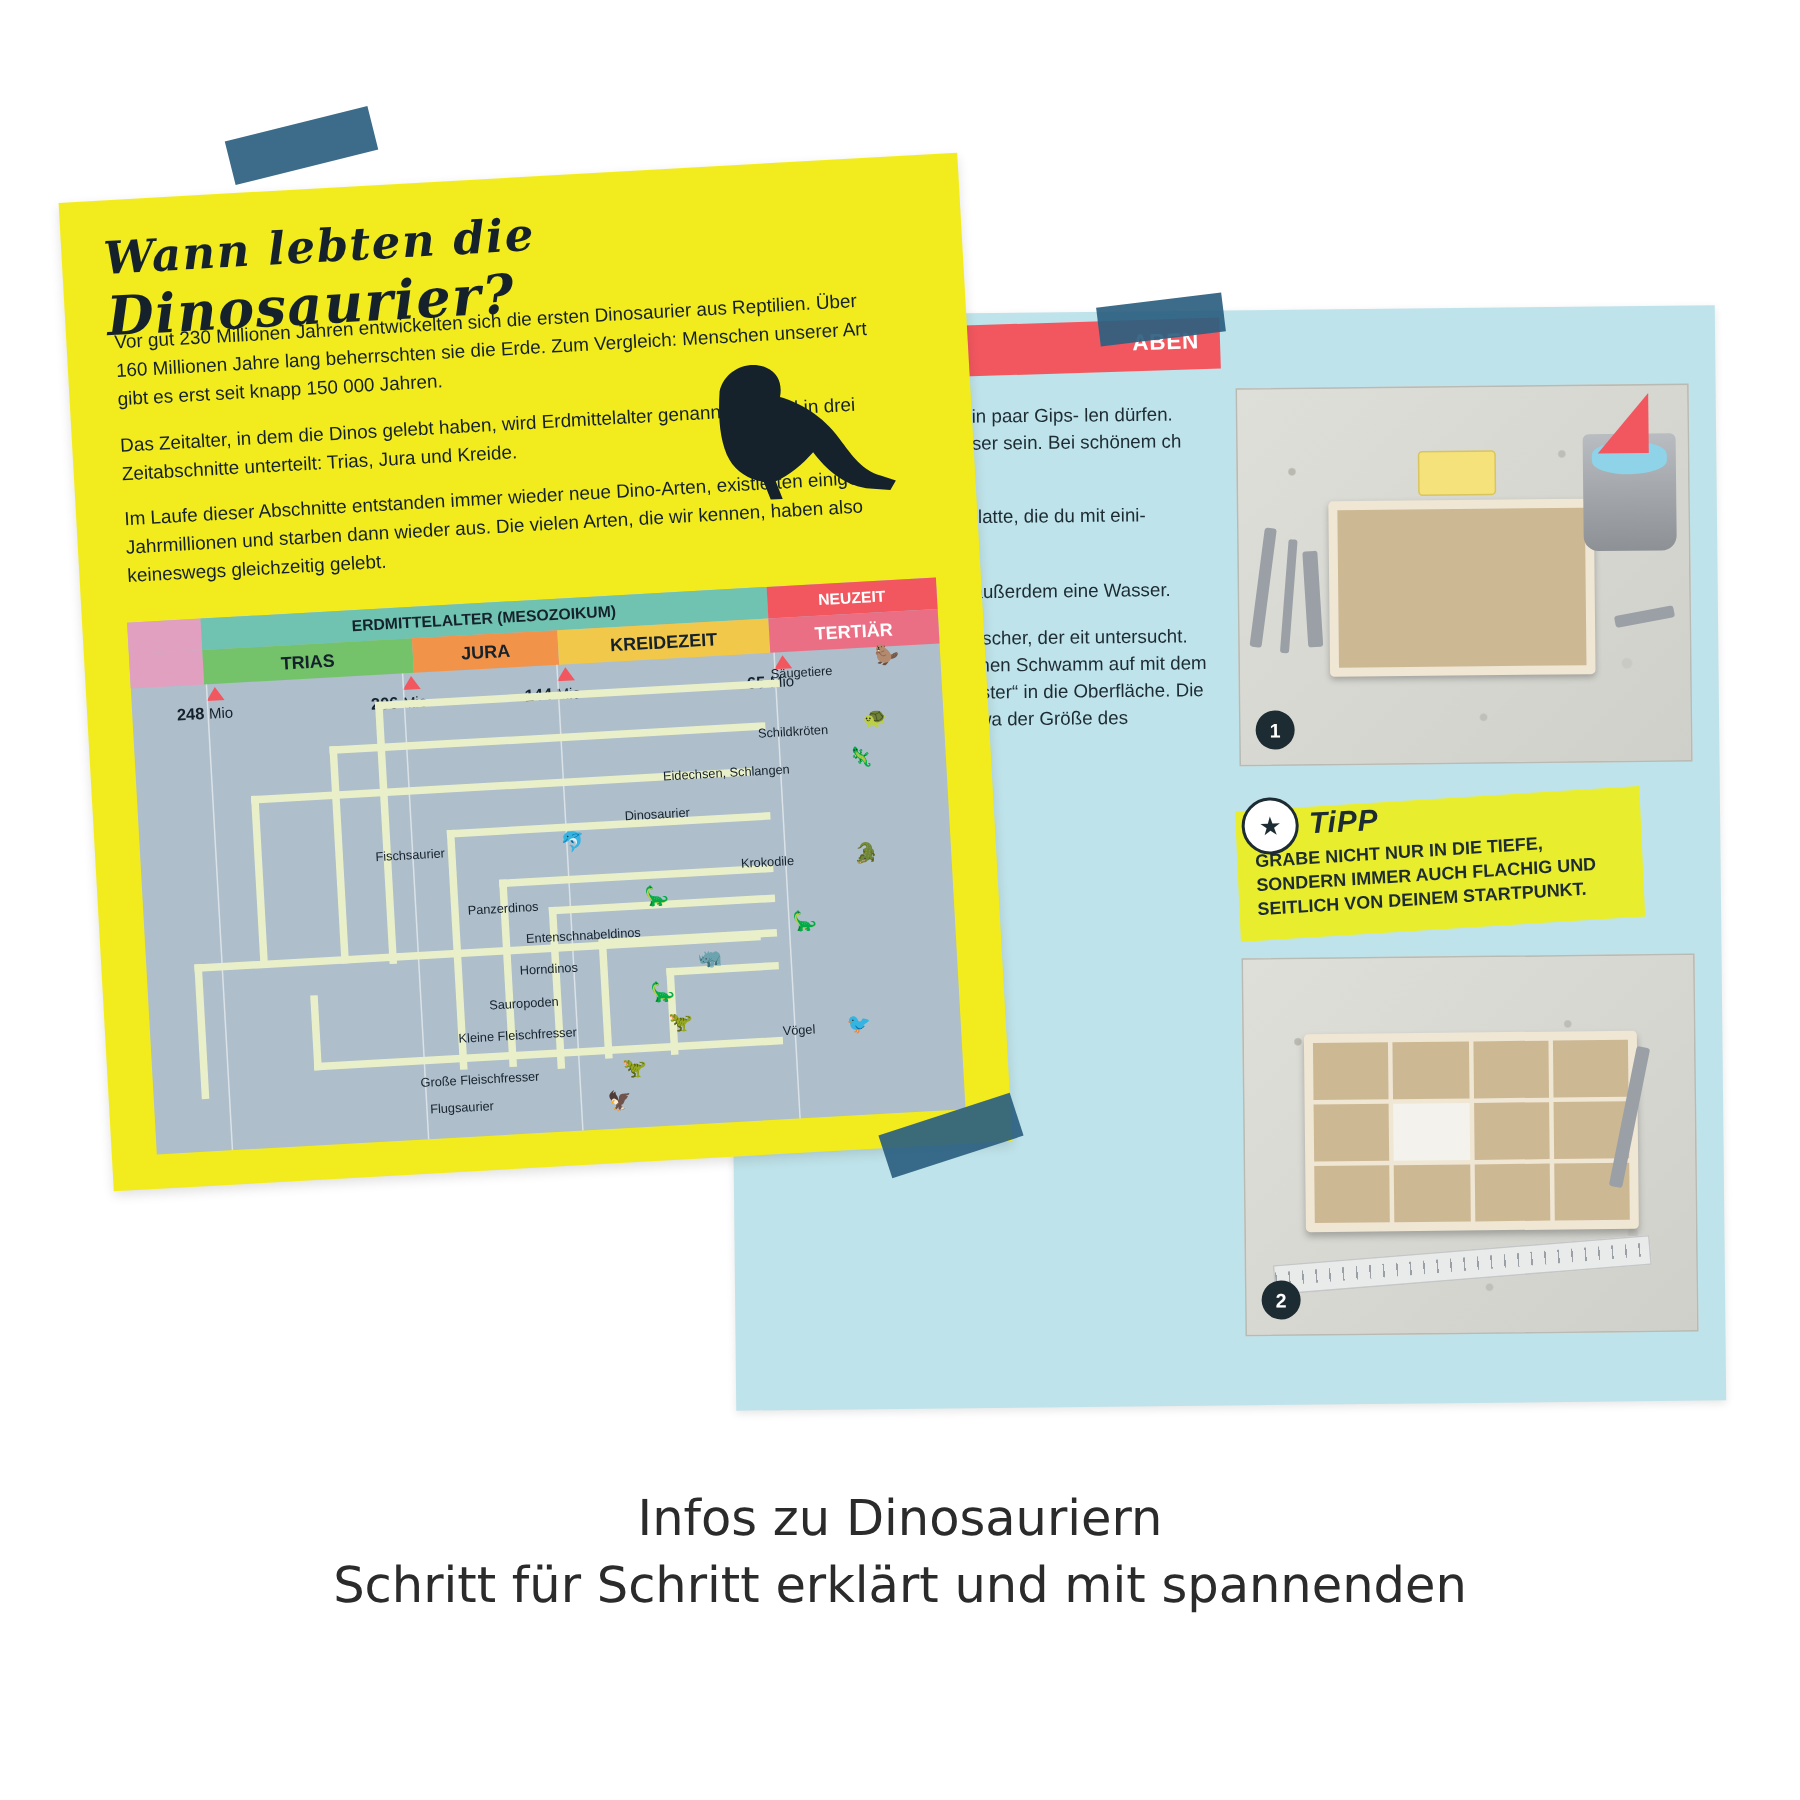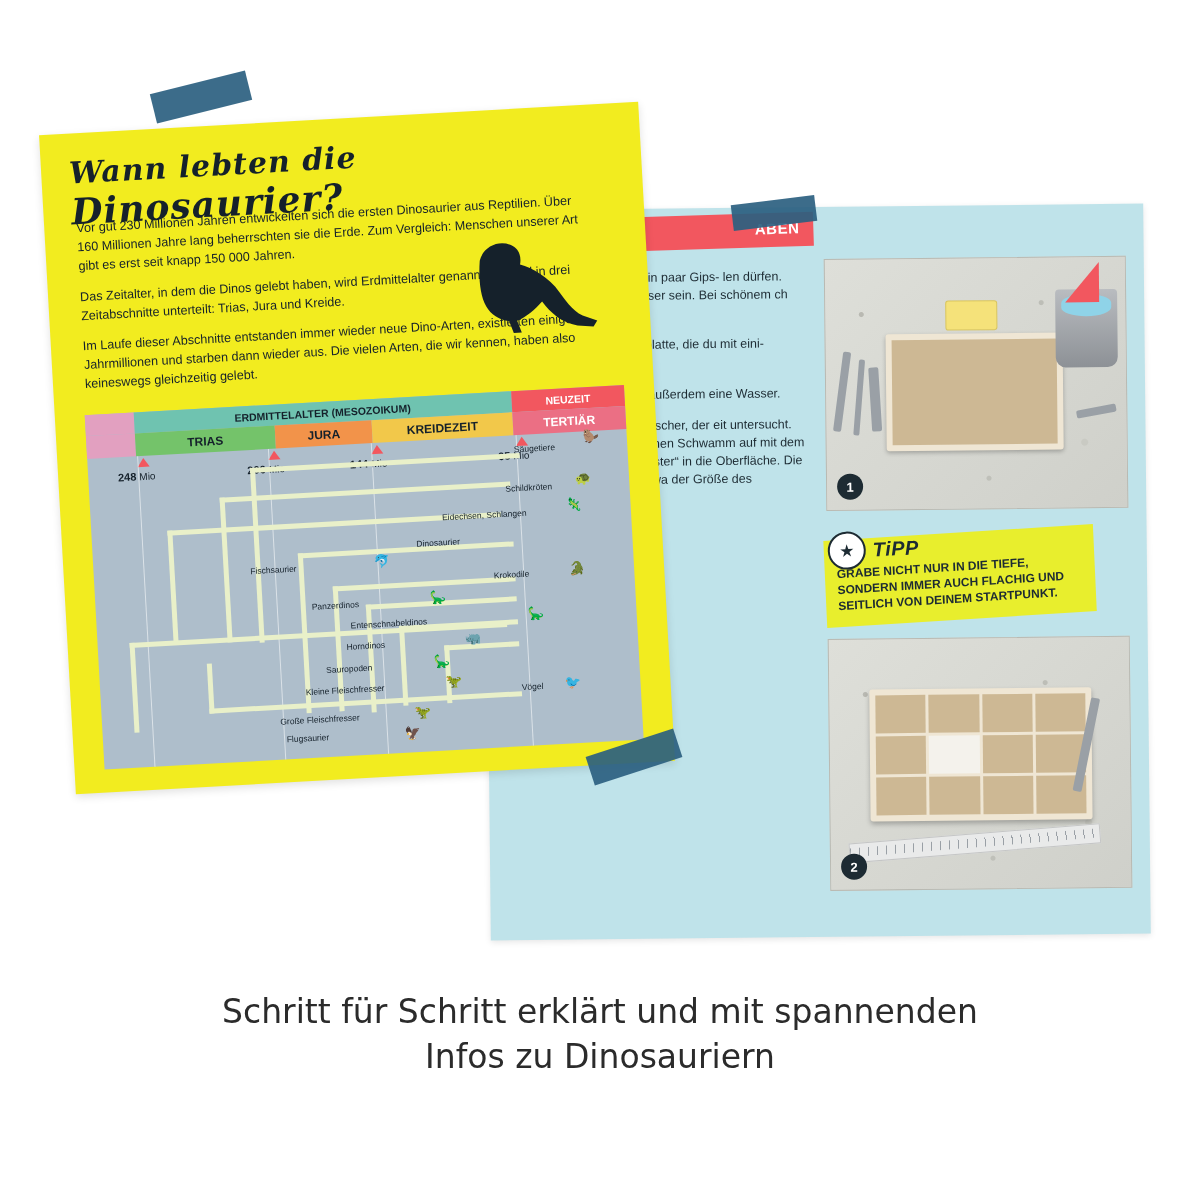--- a/index.html
+++ b/index.html
@@ -499,17 +499,17 @@
       <div class="dino-silhouette" style="left:58%; top:87%; color:#8aa0ae;">🦖</div>
       <div class="dino-silhouette" style="left:56%; top:93%; color:#d25a7a;">🦅</div>
     </div>
   </div>
 
   <div class="tape tape-top"></div>
   <div class="tape tape-bottom"></div>
   <div class="tape tape-right"></div>
 
   <div class="caption">
+    <div>Infos zu Dinosauriern</div>
     <div>Schritt für Schritt erklärt und mit spannenden</div>
-    <div>Infos zu Dinosauriern</div>
   </div>
 
 </div>
 
 </body></html>

